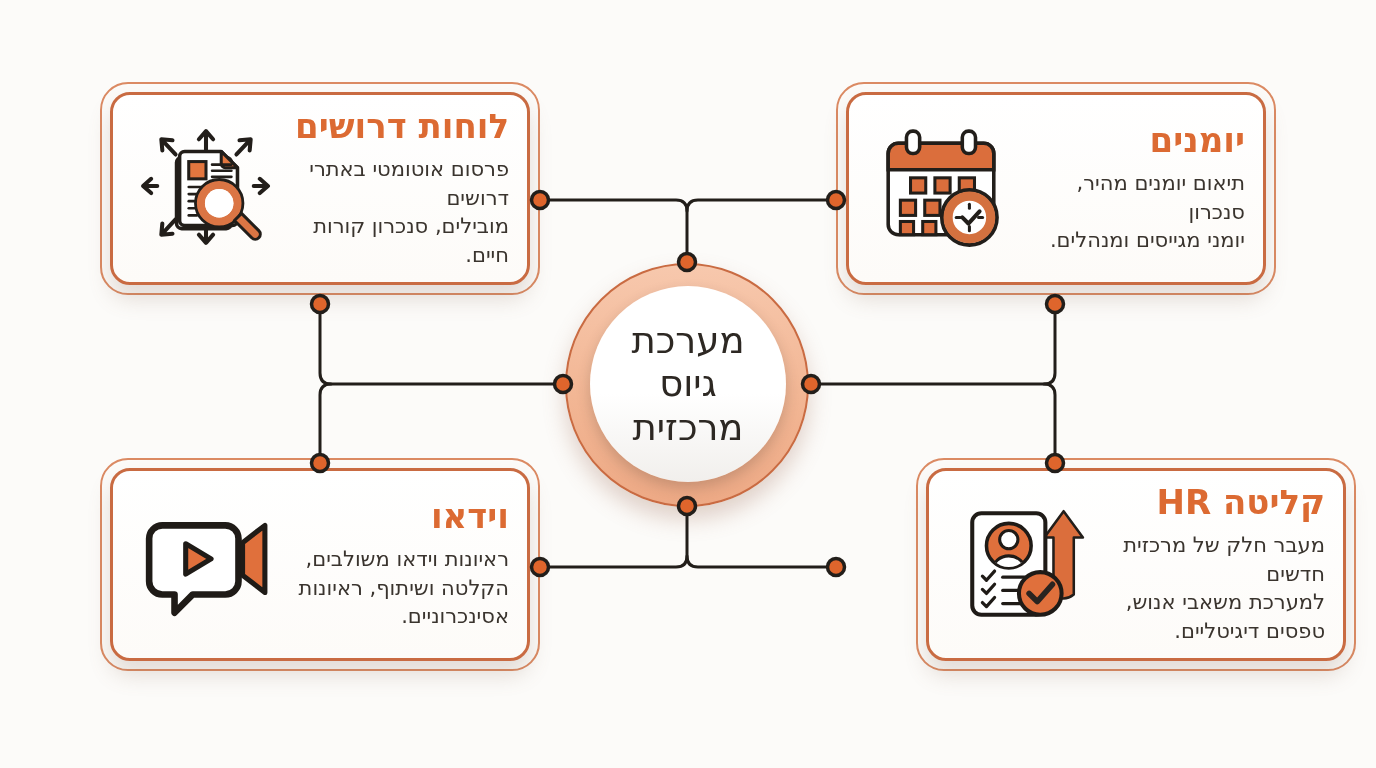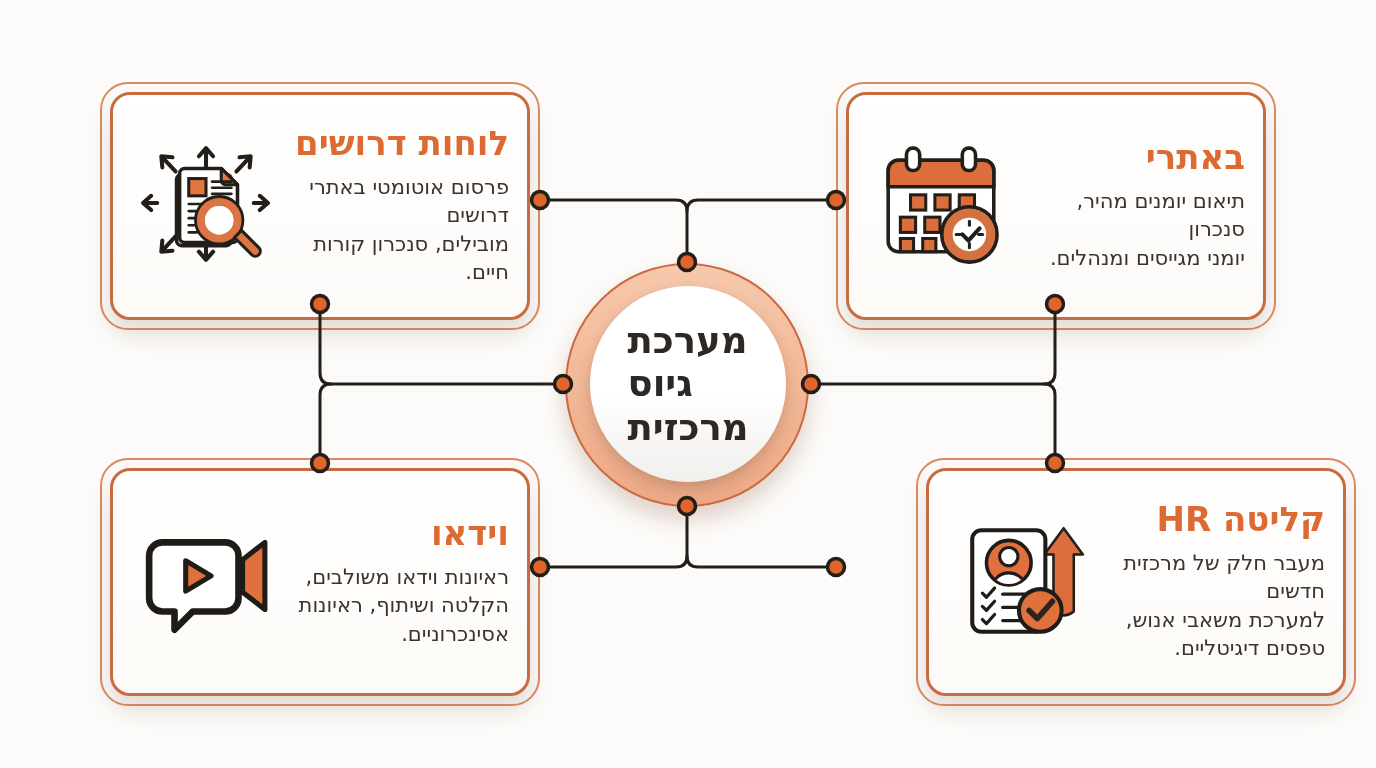--- a/index.html
+++ b/index.html
@@ -5,21 +5,21 @@
   * { margin:0; padding:0; box-sizing:border-box; }
   html,body { background:#ffffff; }
   .canvas {
     position:relative; width:1376px; height:768px; overflow:hidden;
     background:#FCFBF9;
     font-family:"DejaVu Sans","Liberation Sans",sans-serif;
   }
 
   
   .frame {
-    position:absolute; width:440px; height:248px;
+    position:absolute; width:440px; height:213px;
     border:2px solid #DB8A63; border-radius:28px;
   }
   .frame.tl { left:100px; top:82px; }
   .frame.tr { left:836px; top:82px; }
   .frame.bl { left:100px; top:458px;padding-left:33px; }
   .frame.br { left:880px; top:458px;margin-left:36px; }
 
   .card {
     position:absolute; inset:8px;
     border:3px solid #C96B42; border-radius:20px;
@@ -46,22 +46,22 @@
     box-shadow:0 12px 22px rgba(160,110,85,0.30);
   }
   .hub-inner {
     position:absolute; left:23px; top:21px; width:196px; height:196px;
     border-radius:50%;
     background:linear-gradient(180deg,#ffffff 55%,#f1efec 100%);
     box-shadow:0 6px 14px rgba(60,45,35,0.22);
     display:flex; align-items:center; justify-content:center;
   }
   .hub-label {
-    direction:rtl; text-align:left; white-space:pre-line;
-    font-size:37px; font-weight:700; color:#2D2823; line-height:1.18;
+    direction:rtl; text-align:center; white-space:pre-line;
+    font-size:37px; font-weight:400; color:#2D2823; line-height:1.18;
   }
 
   
   .wires { position:absolute; left:0; top:0; width:1376px; height:768px; pointer-events:none; }
 </style>
 </head>
 <body>
 
 <div class="canvas">
 
@@ -130,21 +130,21 @@
           <g stroke="#221E1A" stroke-width="3" stroke-linecap="round">
             <line x1="92" y1="80" x2="92" y2="84"></line>
               <line x1="92" y1="102" x2="92" y2="106"></line>
             <line x1="79" y1="93" x2="83" y2="93"></line>
               <line x1="101" y1="93" x2="105" y2="93"></line>
           </g>
           <path d="M85 93 l6 6 l11 -12" fill="none" stroke="#221E1A" stroke-width="4" stroke-linecap="round" stroke-linejoin="round"></path>
         </svg>
       </div>
       <div class="card-text" dir="rtl">
-        <div class="card-title">באתרי</div>
+        <div class="card-title">יומנים</div>
         <div class="card-body">תיאום יומנים מהיר, סנכרון
 יומני מגייסים ומנהלים.</div>
       </div>
     </div>
   </div>
 
   <div class="frame bl">
     <div class="card">
       <div class="icon-box">
         <svg width="132" height="132" viewBox="0 0 130 130">

